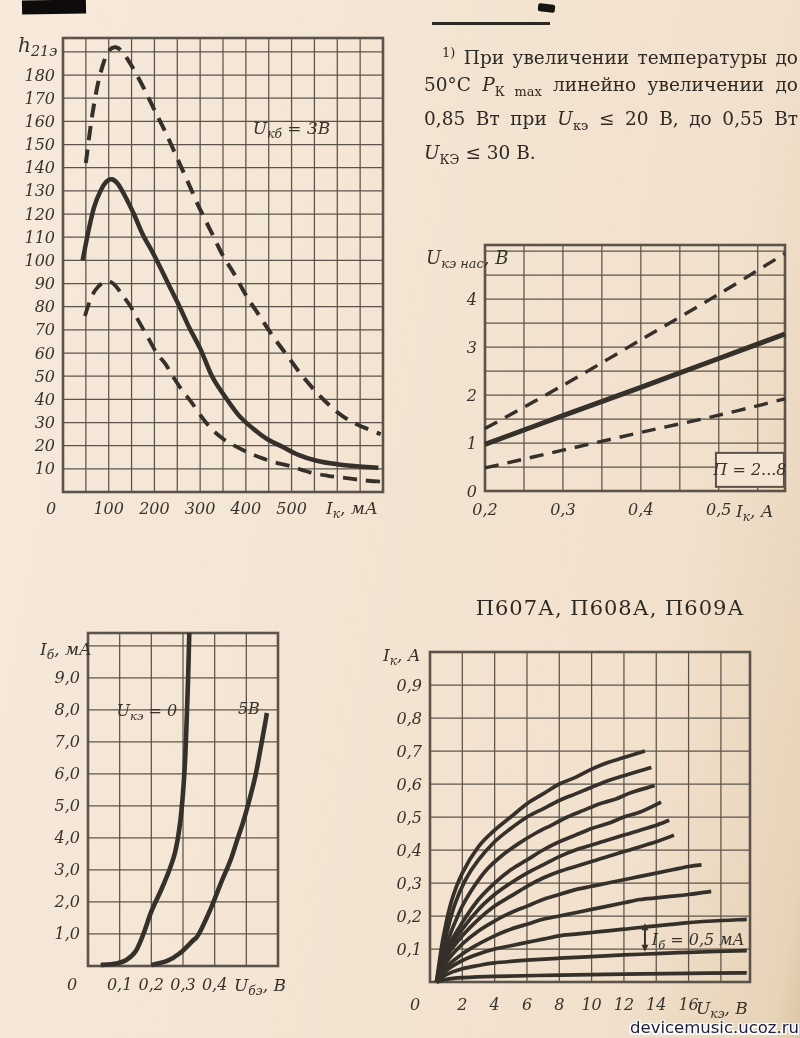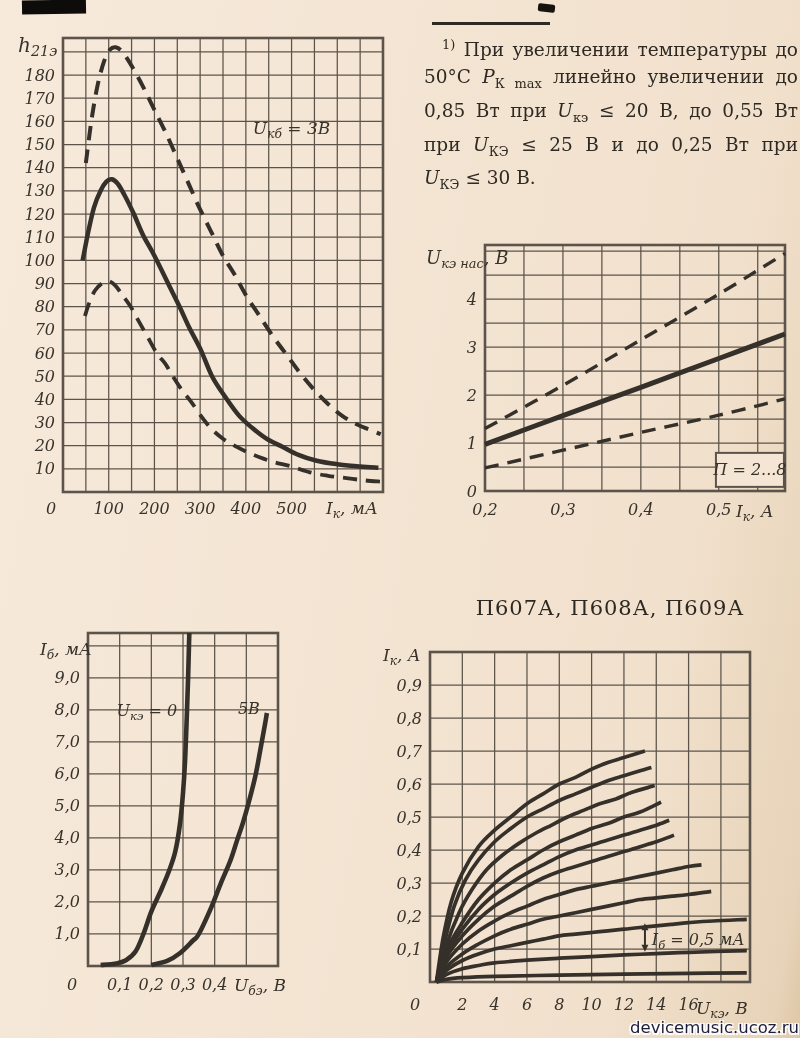--- a/index.html
+++ b/index.html
@@ -6,21 +6,21 @@
   .page{
     position:relative; width:800px; height:1038px; overflow:hidden;
     background:linear-gradient(100deg,#f7eadb 0%,#f4e5d4 40%,#f1e0cc 80%,#e7d3b8 97%,#ddc6a6 100%);
     font-family:"DejaVu Serif", serif; color:#34302a;
   }
   .corner-mark{position:absolute;left:22px;top:0;width:64px;height:14px;background:#0d0c0a;transform:rotate(-1deg);}
   .edge-mark{position:absolute;left:538px;top:4px;width:17px;height:8px;background:#171410;border-radius:2px;transform:rotate(6deg);}
   .footnote-rule{position:absolute;left:432px;top:22px;width:118px;height:3px;background:#2d2923;}
   .footnote{position:absolute;left:424px;top:31px;width:374px;font-size:18.5px;line-height:27px;color:#2e2a23;}
   .footnote .fline{text-align:justify;text-align-last:justify;}
-  .footnote .fline.first{padding-left:18px;}
+  .footnote .fline.first{padding-left:18px;margin-top:8px;}
   .footnote .fline.last{text-align-last:left;}
   .footnote .sup{vertical-align:super;font-size:70%;}
   .footnote .sub{vertical-align:sub;font-size:70%;}
   .footnote .it{font-style:italic;}
   .page-title{position:absolute;left:420px;top:596px;width:380px;text-align:center;font-size:21px;letter-spacing:1px;color:#2c2822;}
   .watermark{
     position:absolute;right:1px;bottom:1px;font-family:"DejaVu Sans",sans-serif;font-weight:normal;font-size:16.5px;color:#1d1d3a;
     text-shadow:-1.5px -1.5px 0 #fff,1.5px -1.5px 0 #fff,-1.5px 1.5px 0 #fff,1.5px 1.5px 0 #fff,0 0 3px #fff;
   }
   svg text{font-family:"DejaVu Serif",serif;font-style:italic;fill:#37322a;}
@@ -29,21 +29,20 @@
 <body>
 
 <div class="page">
   <div class="corner-mark"></div>
   <div class="edge-mark"></div>
   <div class="footnote-rule"></div>
   <div class="footnote" id="footnote">
       <div class="fline first"><span class="sup ">1)</span><span class=""> При увеличении температуры до</span></div>
       <div class="fline"><span class="">50°C </span><span class="it">P</span><span class="sub ">К max</span><span class=""> линейно увеличении до</span></div>
       <div class="fline"><span class="">0,85 Вт при </span><span class="it">U</span><span class="sub ">кэ</span><span class=""> ≤ 20 В, до 0,55 Вт</span></div>
-      <div class="fline"><span class="">при </span><span class="it">U</span><span class="sub ">КЭ</span><span class=""> ≤ 25 В и до 0,25 Вт при</span></div>
       <div class="fline last"><span class="it">U</span><span class="sub ">КЭ</span><span class=""> ≤ 30 В.</span></div>
     </div>
   <div class="page-title">П607А, П608А, П609А</div>
 
   <svg id="charts" width="800" height="1038" viewBox="0 0 800 1038" style="position:absolute;left:0;top:0;">
     <g>
         <line x1="63" y1="38" x2="63" y2="492" stroke="#5c544a" stroke-width="1.25"></line>
         <line x1="85.85714285714286" y1="38" x2="85.85714285714286" y2="492" stroke="#5c544a" stroke-width="1.25"></line>
         <line x1="108.71428571428571" y1="38" x2="108.71428571428571" y2="492" stroke="#5c544a" stroke-width="1.25"></line>
         <line x1="131.57142857142856" y1="38" x2="131.57142857142856" y2="492" stroke="#5c544a" stroke-width="1.25"></line>

